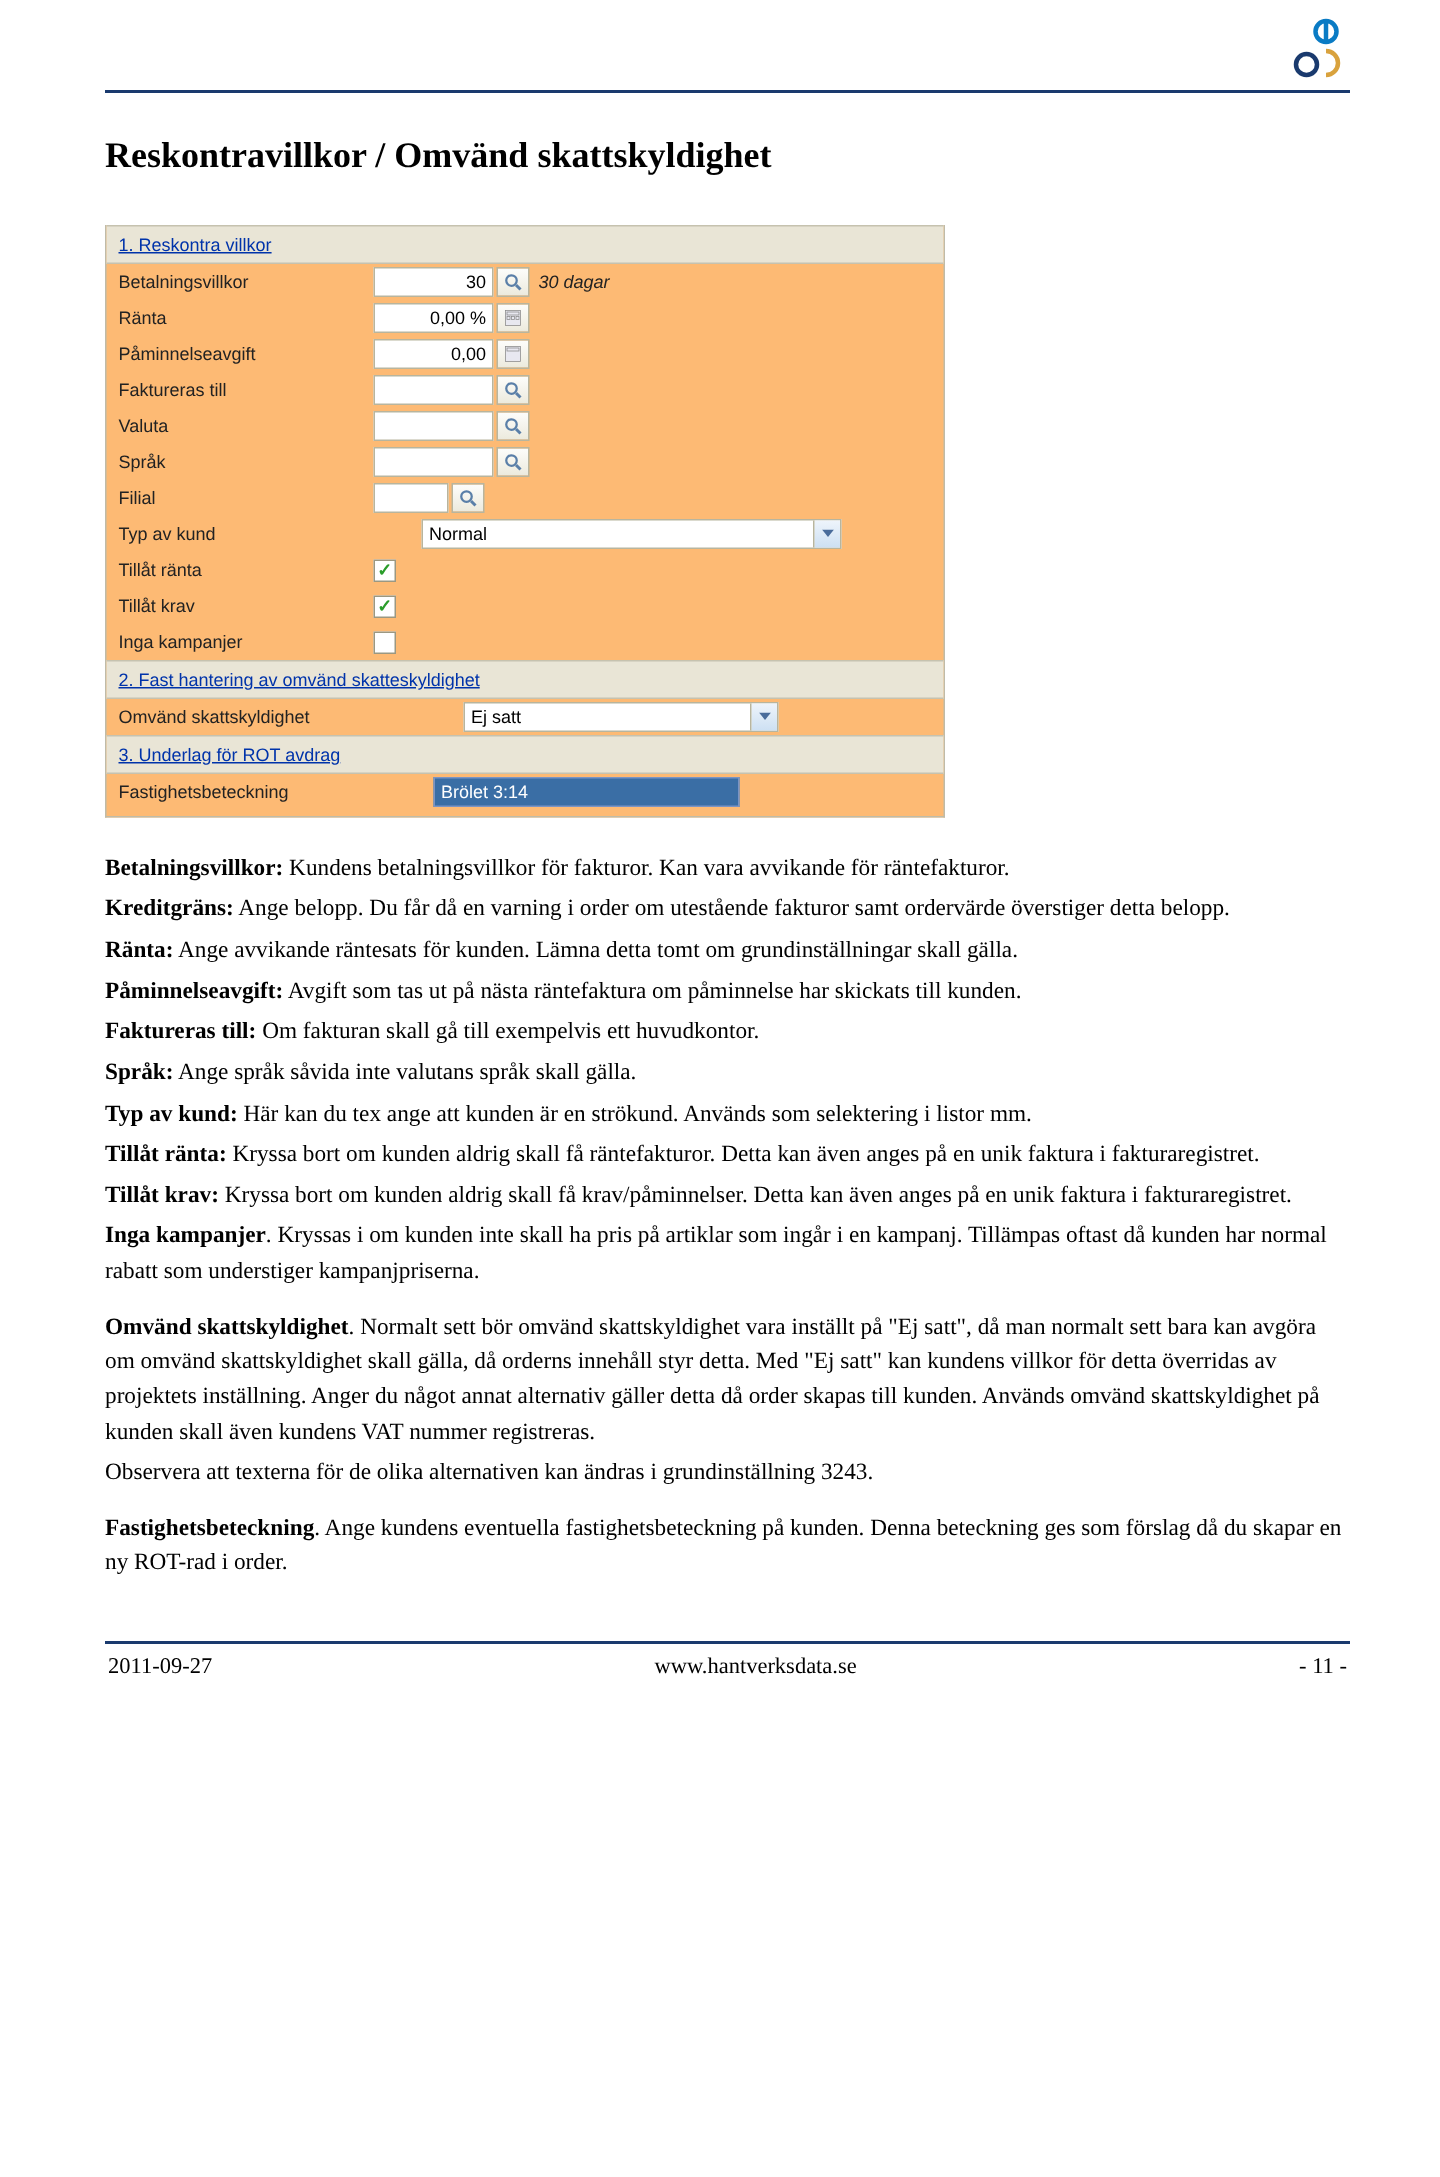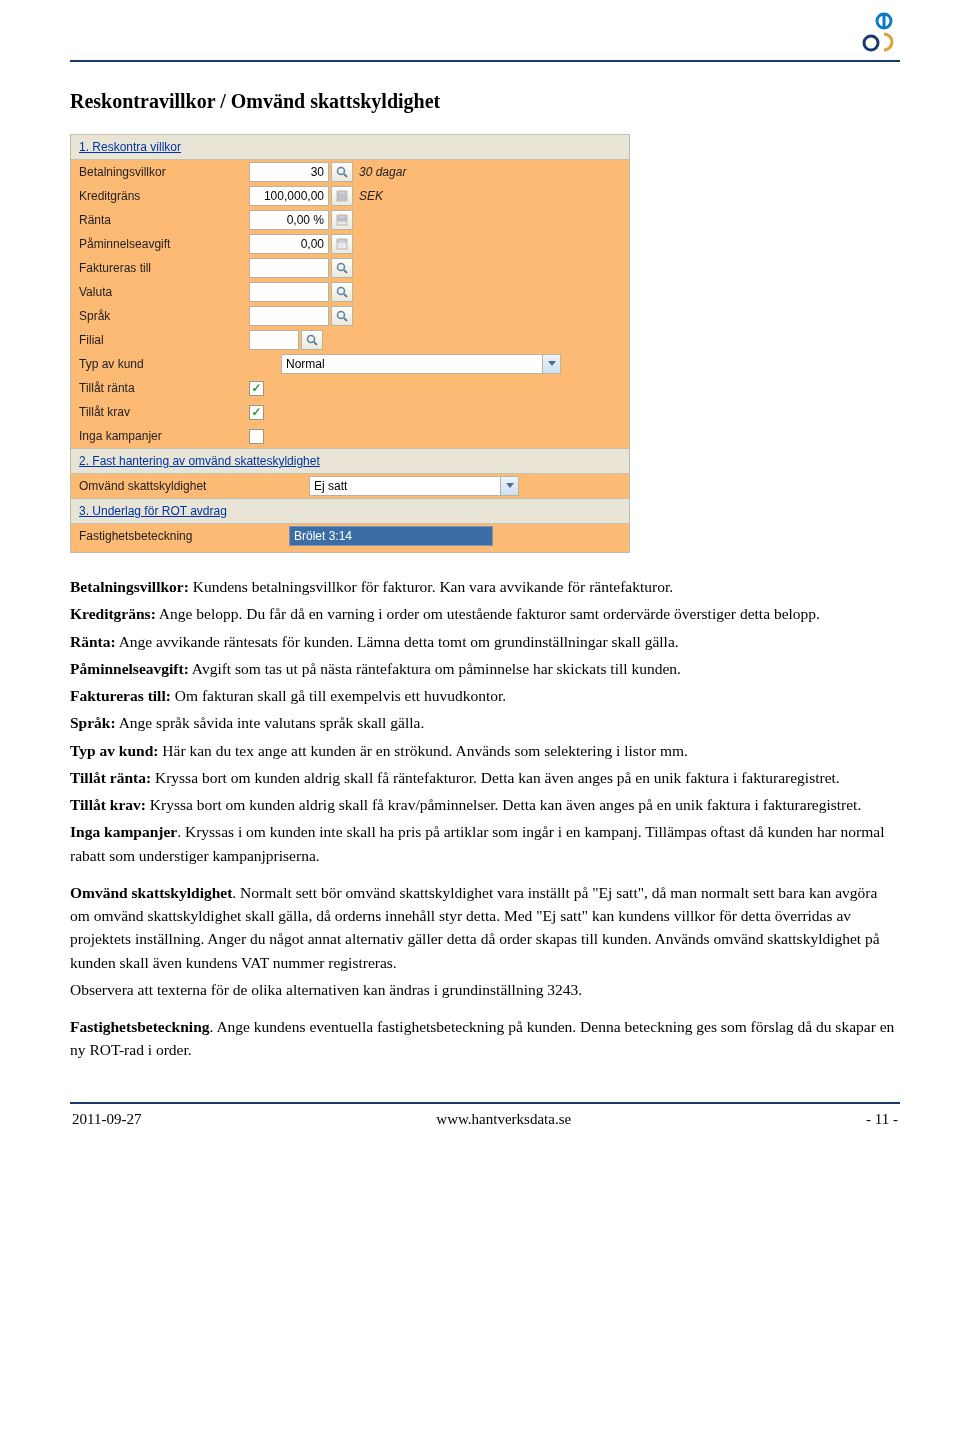--- a/index.html
+++ b/index.html
@@ -21,23 +21,23 @@
   .logo {
     width: 44px;
     height: 44px;
   }
   .header-rule {
     border: none;
     border-top: 2px solid #1a3a6e;
     margin-bottom: 24px;
   }
   h1.page-title {
-    font-size: 20px;
+    font-size: 24px;
     font-weight: bold;
-    margin-bottom: 18px;
+    margin-bottom: 28px;
     font-family: Georgia, serif;
   }
   .form-panel {
     font-family: Tahoma, Verdana, Arial, sans-serif;
     font-size: 12px;
     background: #fdba74;
     border: 1px solid #bfbba8;
     border-top: none;
     width: 560px;
     margin-bottom: 22px;
@@ -180,37 +180,20 @@
     <input class="form-input w80" value="30" style="">
     <span class="lookup-btn">
       <svg class="mag-icon" width="12" height="12" viewBox="0 0 12 12">
           <circle cx="5" cy="5" r="3.5"></circle>
           <line x1="8" y1="8" x2="11" y2="11"></line>
         </svg>
     </span>
     <span class="field-suffix">30 dagar</span>
   </div>
 
-  <div class="form-row">
-    <span class="form-label">Kreditgräns</span>
-    <input class="form-input w80" value="100,000,00" style="">
-    <span class="lookup-btn">
-      <svg class="calc-icon" width="12" height="12" viewBox="0 0 12 12">
-          <rect x="1" y="1" width="10" height="10"></rect>
-          <rect x="2" y="2" width="8" height="2"></rect>
-          <rect x="2" y="5" width="2" height="2"></rect>
-          <rect x="5" y="5" width="2" height="2"></rect>
-          <rect x="8" y="5" width="2" height="2"></rect>
-          <rect x="2" y="8" width="2" height="2"></rect>
-          <rect x="5" y="8" width="2" height="2"></rect>
-          <rect x="8" y="8" width="2" height="2"></rect>
-        </svg>
-    </span>
-    <span class="field-suffix">SEK</span>
-  </div>
 
   <div class="form-row">
     <span class="form-label">Ränta</span>
     <input class="form-input w80" value="0,00 %" style="">
     <span class="lookup-btn">
       <svg class="calc-icon" width="12" height="12" viewBox="0 0 12 12">
           <rect x="1" y="1" width="10" height="10"></rect>
           <rect x="2" y="2" width="8" height="2"></rect>
           <rect x="2" y="5" width="2" height="2"></rect>
           <rect x="5" y="5" width="2" height="2"></rect>

